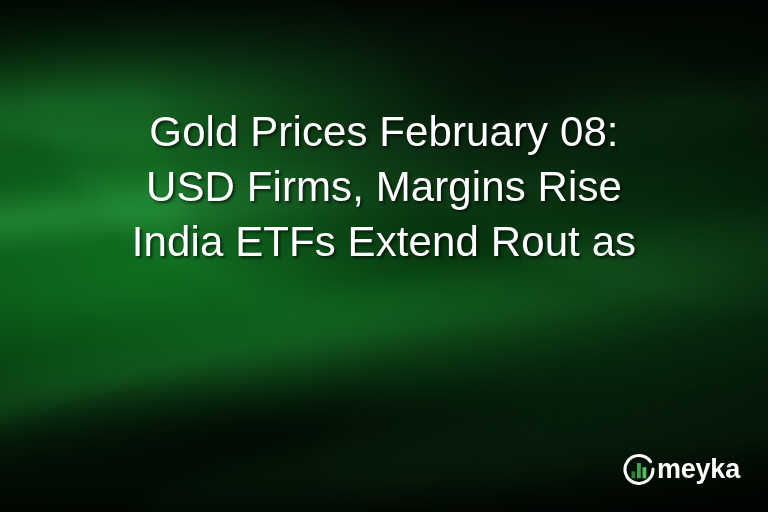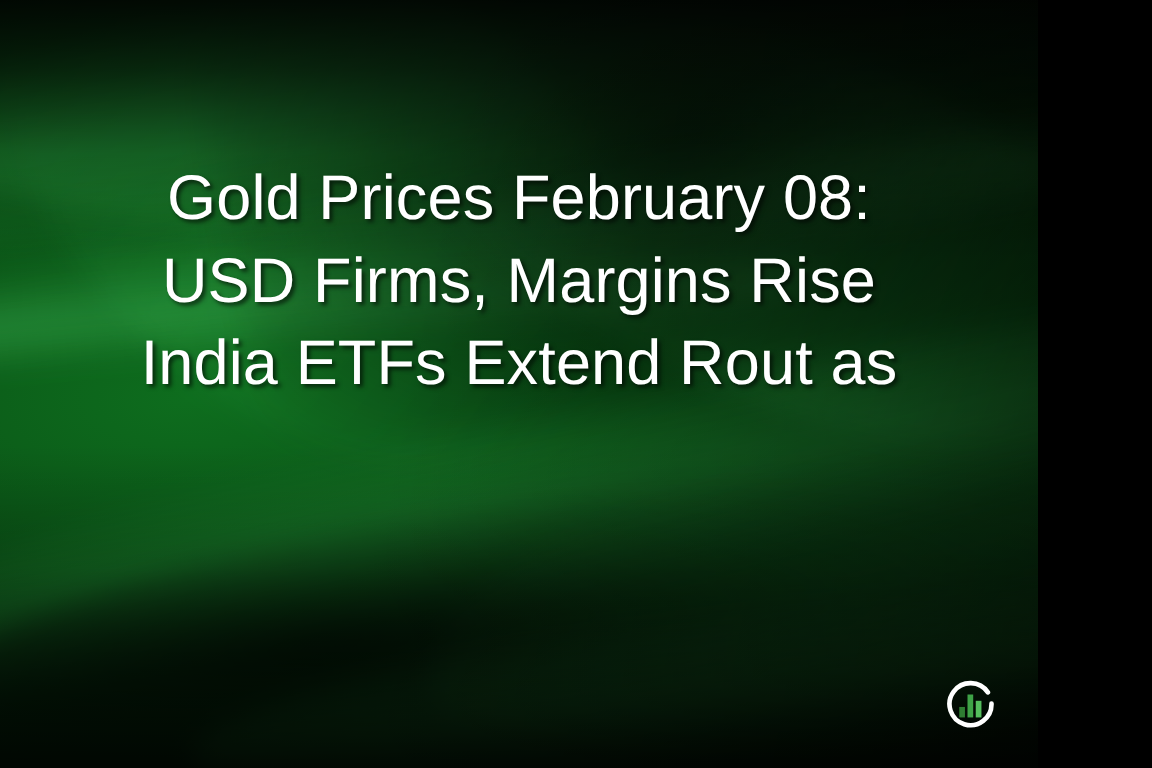--- a/index.html
+++ b/index.html
@@ -2,21 +2,21 @@
 <html><head>
 <meta charset="utf-8">
 <style>
   html, body {
     margin: 0;
     padding: 0;
     background: #000;
   }
   #card {
     position: relative;
-    width: 692px;
+    width: 768px;
     height: 512px;
     overflow: hidden;
     font-family: "Liberation Sans", sans-serif;
     background: #ec4899;
   }
 
   
   .bg-layer {
     position: absolute;
     inset: 0;
@@ -192,15 +192,16 @@
     <span class="line">India ETFs Extend Rout as</span>
   </div>
 
   <div class="logo">
     <svg class="logo-mark" viewBox="0 0 34 34">
       <path d="M28.6 9.6 A14 14 0 1 0 31 17" fill="none" stroke="#ffffff" stroke-width="3.1" stroke-linecap="round"></path>
       <rect x="9.5" y="19.3" width="3.8" height="7.0" fill="#2f7d32"></rect>
       <rect x="15.0" y="11.0" width="3.8" height="15.3" fill="#3fa347"></rect>
       <rect x="20.5" y="15.2" width="3.8" height="11.1" fill="#55bf5d"></rect>
     </svg>
+    <span class="logo-word">meyka</span>
   </div>
 
 </div>
 
 </body></html>

